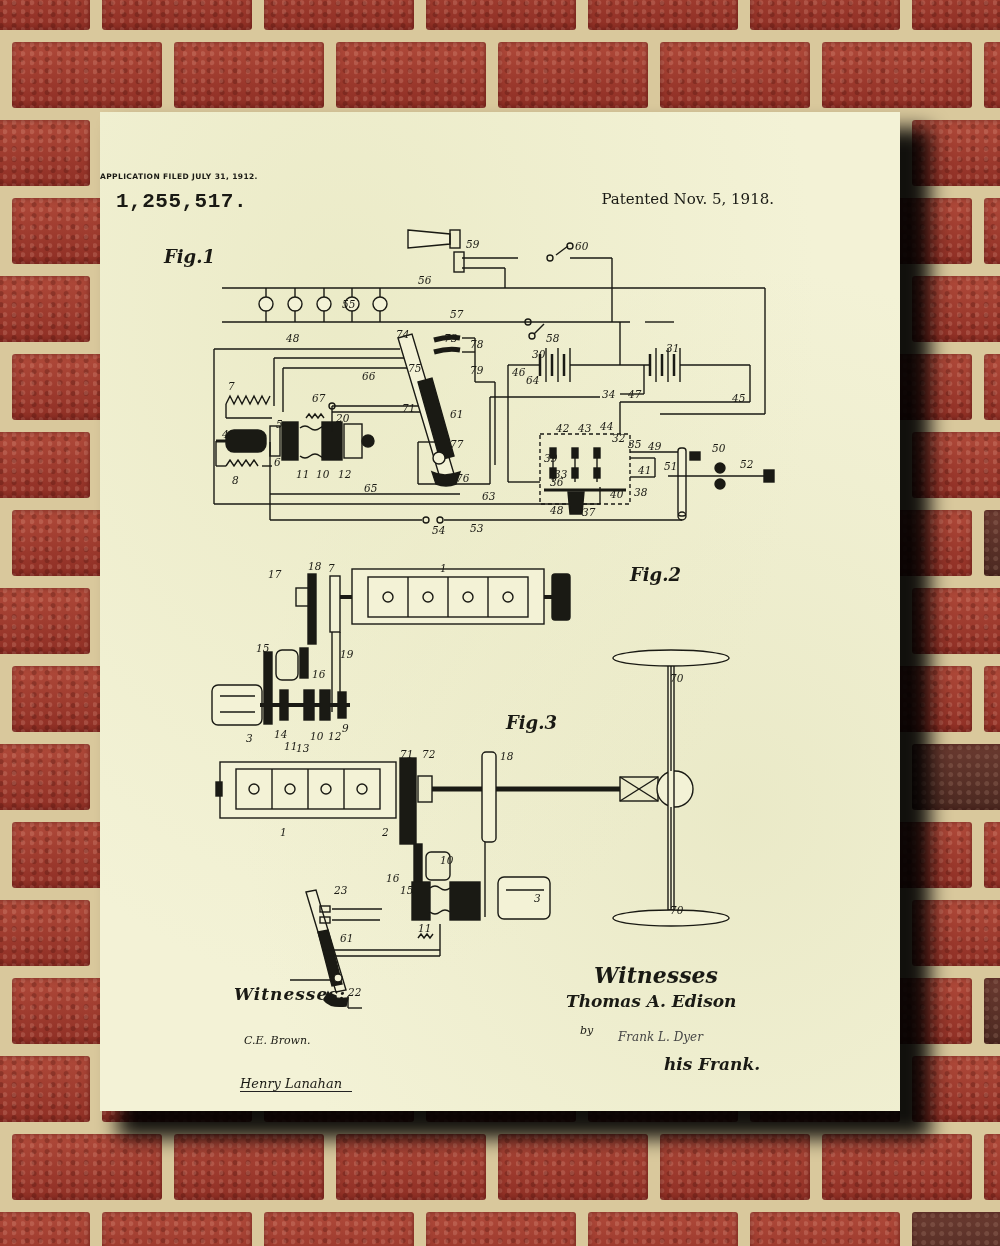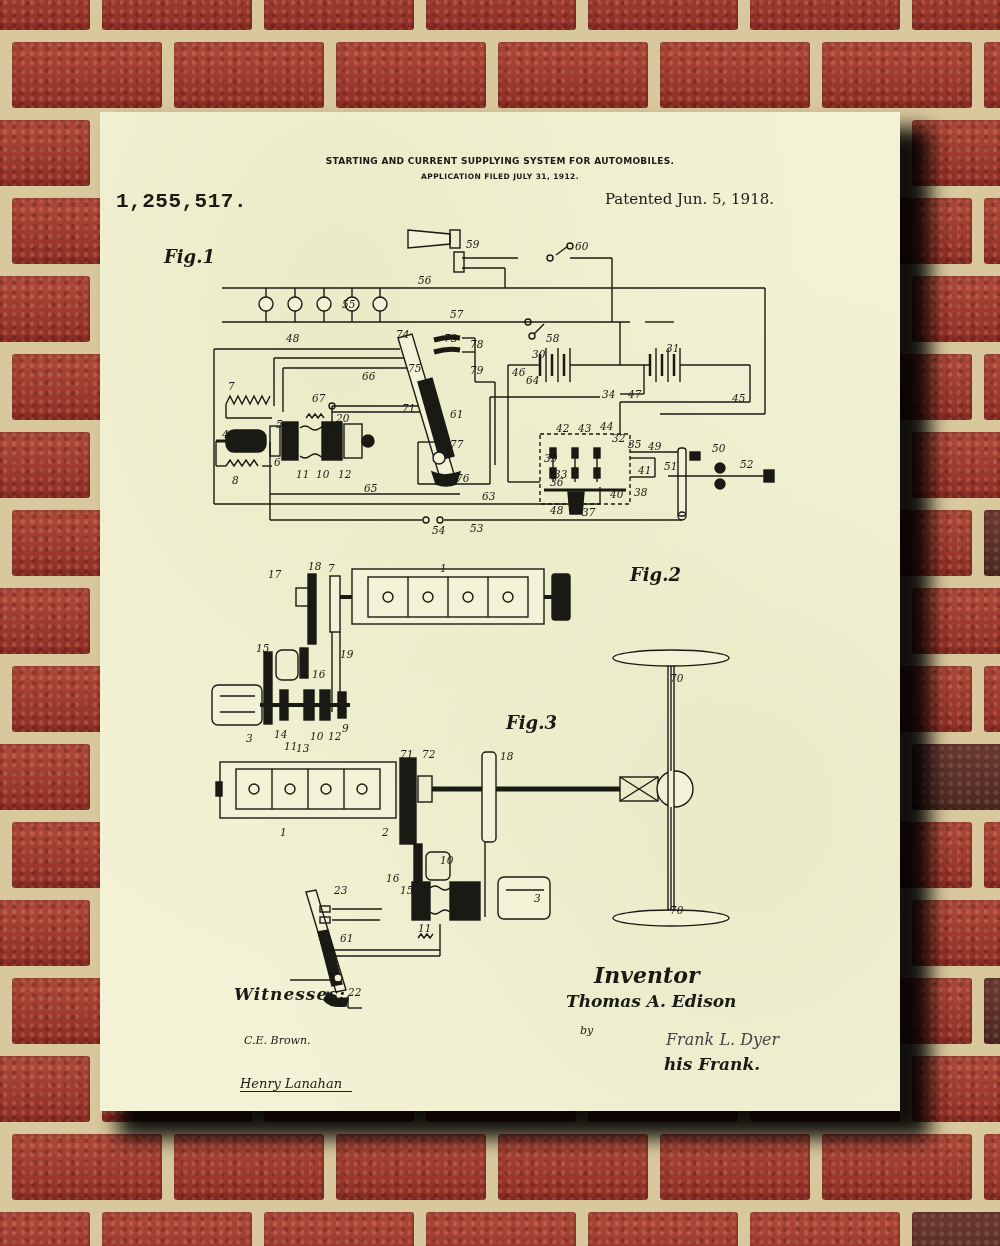--- a/index.html
+++ b/index.html
@@ -28,35 +28,35 @@
   .poster{position:absolute;left:100px;top:112px;width:800px;height:999px;
     background:#f3f2d6;
     background-image:
       radial-gradient(ellipse at 30% 20%, rgba(230,230,190,.6), transparent 60%),
       radial-gradient(ellipse at 80% 70%, rgba(225,225,185,.5), transparent 55%);
     font-family:"DejaVu Serif", serif;color:#1a1a14;}
   .hdr1{position:absolute;left:0;right:0;top:27px;text-align:center;
     font-family:"DejaVu Sans",sans-serif;font-size:11px;letter-spacing:.5px;}
   .hdr2{position:absolute;left:0;right:0;top:44px;text-align:center;
     font-family:"DejaVu Sans",sans-serif;font-size:9px;font-weight:bold;letter-spacing:.3px;}
-  .hdr3{position:absolute;left:0;right:0;top:60px;text-align:center;
+  .hdr3{position:absolute;left:0;right:0;top:60px;
     font-family:"DejaVu Sans",sans-serif;font-size:7.5px;font-weight:bold;letter-spacing:.4px;}
   .patno{position:absolute;left:118px;top:78px;font-size:21px;font-weight:bold;letter-spacing:.5px;}
   .patdate{position:absolute;right:126px;top:78px;font-size:15px;}
   .figlbl{position:absolute;font-family:"DejaVu Serif",serif;font-style:italic;font-weight:bold;
     font-size:18px;}
   svg.drawing{position:absolute;left:0;top:0;}
   .script{position:absolute;font-family:"DejaVu Serif",serif;font-style:italic;}
   .witnesses{left:134px;top:872px;font-size:17px;font-weight:bold;letter-spacing:1px;}
   .w1{left:144px;top:922px;font-size:11px;text-align:right;}
   .w2{left:140px;top:943px;font-size:13px;border-bottom:1.5px solid #222;padding-right:10px;margin-top:21px;}
   .inventor{left:494px;top:850px;font-size:22px;font-weight:bold;}
   .invname{left:466px;top:879px;font-size:17px;font-weight:bold;}
   .by{left:480px;top:912px;font-size:11px;}
-  .atty{left:518px;top:918px;font-size:16px;color:#444;margin-left:48px;}
+  .atty{left:518px;top:918px;font-size:12px;color:#444;}
   .hisatty{left:564px;top:942px;font-size:17px;font-weight:bold;}
 </style>
 </head>
 <body>
 
 <div class="wall" id="wall">
     <div class="brick" style="left: -60px; top: -36px; width: 150px;"></div>
     <div class="brick" style="left: 102px; top: -36px; width: 150px;"></div>
     <div class="brick" style="left: 264px; top: -36px; width: 150px;"></div>
     <div class="brick" style="left: 426px; top: -36px; width: 150px;"></div>
@@ -173,24 +173,23 @@
     <div class="brick" style="left: 264px; top: 1212px; width: 150px;"></div>
     <div class="brick" style="left: 426px; top: 1212px; width: 150px;"></div>
     <div class="brick" style="left: 588px; top: 1212px; width: 150px;"></div>
     <div class="brick" style="left: 750px; top: 1212px; width: 150px;"></div>
     <div class="brick dark" style="left: 912px; top: 1212px; width: 150px;"></div>
   </div>
 
 <div class="shadow"></div>
 
 <div class="poster">
-  <div class="hdr2">STARTING AND CURRENT SUPPLYING SYSTEM FOR AUTOMOBILES.</div>
   <div class="hdr3">APPLICATION FILED JULY 31, 1912.</div>
   <div class="patno" style="left:16px;font-family:Liberation Mono, monospace;">1,255,517.</div>
-  <div class="patdate">Patented Jun. 5, 1918.</div>
+  <div class="patdate">Patented Nov. 5, 1918.</div>
 
   <div class="figlbl" style="left:64px;top:134px;">Fig.1</div>
   <div class="figlbl" style="left:530px;top:452px;">Fig.2</div>
   <div class="figlbl" style="left:406px;top:600px;">Fig.3</div>
 
   <svg class="drawing" width="800" height="999" viewBox="0 0 800 999">
     <g stroke="#1a1a14" stroke-width="1.4" fill="none">
 
       <path d="M308 118 L350 122 L350 132 L308 136 Z" fill="#f3f2d6"></path>
       <rect x="350" y="118" width="10" height="18"></rect>
@@ -503,18 +502,18 @@
       <text x="240" y="830">61</text>
         <text x="318" y="820">11</text>
       <text x="248" y="884">22</text>
         <text x="576" y="908" transform="translate(-6,-106)">70</text>
     </g>
   </svg>
 
   <div class="script witnesses">Witnesses:</div>
   <div class="script w1">C.E. Brown.</div>
   <div class="script w2">Henry Lanahan</div>
-  <div class="script inventor">Inventor</div>
+  <div class="script inventor">Witnesses</div>
   <div class="script invname">Thomas A. Edison</div>
   <div class="script by">by</div>
   <div class="script atty">Frank L. Dyer</div>
   <div class="script hisatty">his Frank.</div>
 </div>
 
 </body></html>

